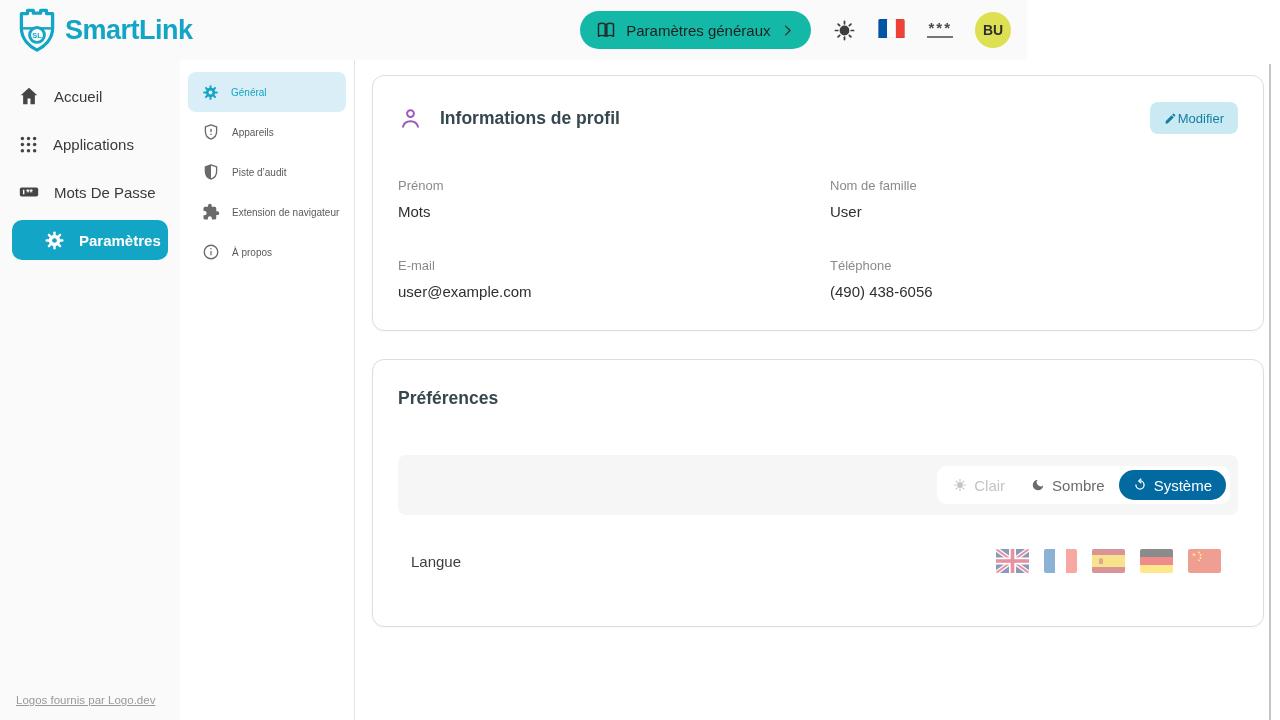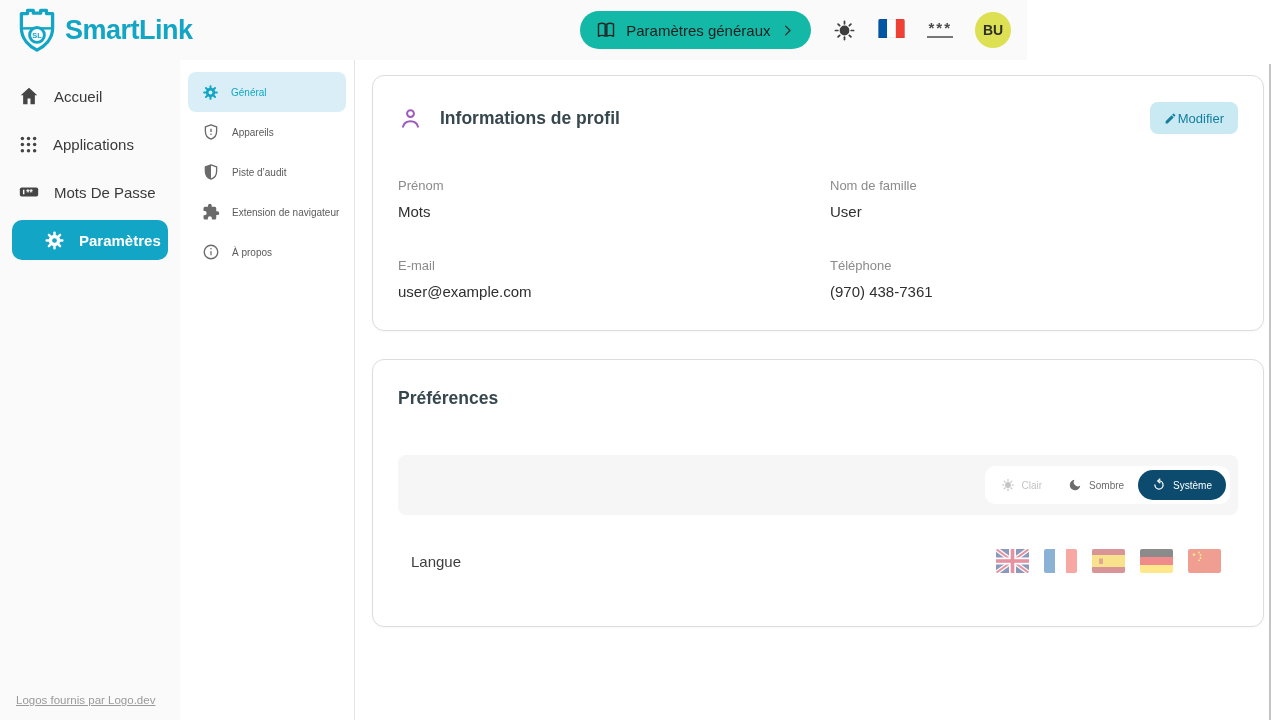--- a/index.html
+++ b/index.html
@@ -56,25 +56,25 @@
               font-family:inherit; cursor:pointer; }
 
   .fields { margin-top:44px; padding:0 25px; display:grid; grid-template-columns:432px auto; row-gap:38px; }
   .f-label { font-size:13px; color:#8b8b8b; margin-bottom:10px; }
   .f-value { font-size:15px; color:#2f2f2f; }
 
   .card2 > .card-title { padding:28px 25px 0 25px; }
   .theme-row { margin:46px 25px 0 25px; height:60px; background:#f6f6f6; border-radius:8px;
                display:flex; align-items:center; justify-content:flex-end; padding-right:8px; }
   .toggle { background:#fff; border-radius:10px; display:flex; align-items:center; padding:4px; gap:2px; }
-  .opt { display:flex; align-items:center; gap:7px; font-size:10px; padding:0 12px; height:30px;
+  .opt { display:flex; align-items:center; gap:7px; font-size:15px; padding:0 12px; height:30px;
          cursor:pointer; border-radius:15px; }
   .opt-clair { color:#c4c4c4; }
   .opt-sombre { color:#6b6b6b; }
-  .opt-systeme { background:#0c4a6e; color:#fff; padding:0 14px; }
+  .opt-systeme { background:#0369a1; color:#fff; padding:0 14px; }
 
   .lang-row { margin:34px 25px 0 25px; display:flex; align-items:center; justify-content:space-between;
               padding-left:13px; padding-right:17px; }
   .lang-label { font-size:15px; color:#3e3e3e; }
   .flags { display:flex; align-items:center; gap:15px; }
   .flag { width:33px; height:24px; opacity:0.45; border-radius:2px; overflow:hidden; display:block; cursor:pointer; }
 
   .scrollbar { position:absolute; top:64px; bottom:0; right:9px; width:2px; background:#c4c4c4; }
 </style>
 </head>
@@ -278,21 +278,21 @@
       <div>
         <div class="f-label">Nom de famille</div>
         <div class="f-value">User</div>
       </div>
       <div>
         <div class="f-label">E-mail</div>
         <div class="f-value">user@example.com</div>
       </div>
       <div>
         <div class="f-label">Téléphone</div>
-        <div class="f-value">(970) 438-7361</div>
+        <div class="f-value">(490) 438-6056</div>
       </div>
     </div>
   </div>
 
   <div class="card card2">
     <div class="card-title">Préférences</div>
 
     <div class="theme-row">
       <div class="toggle">
         <div class="opt opt-clair">

